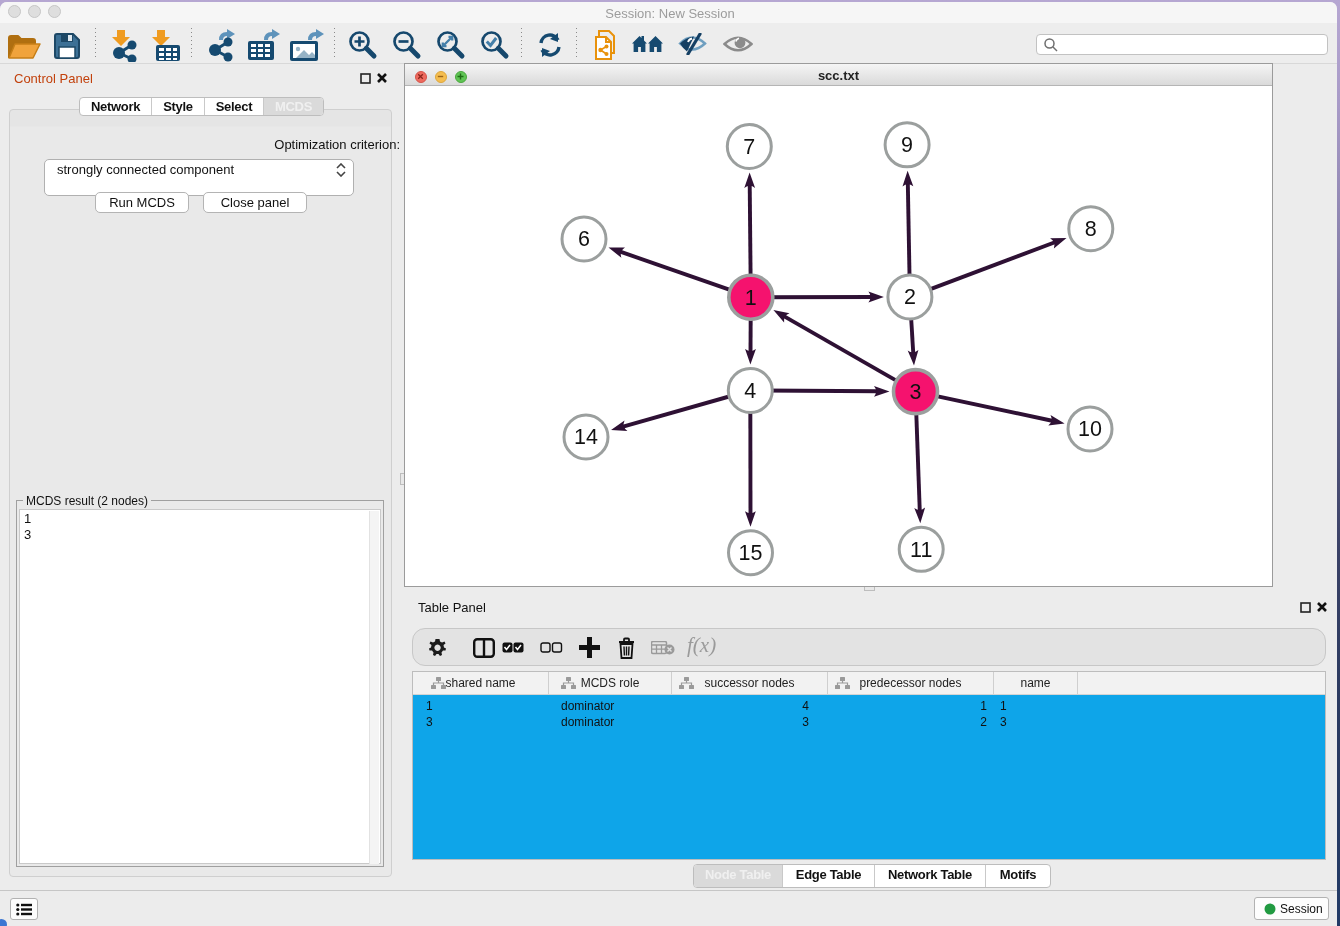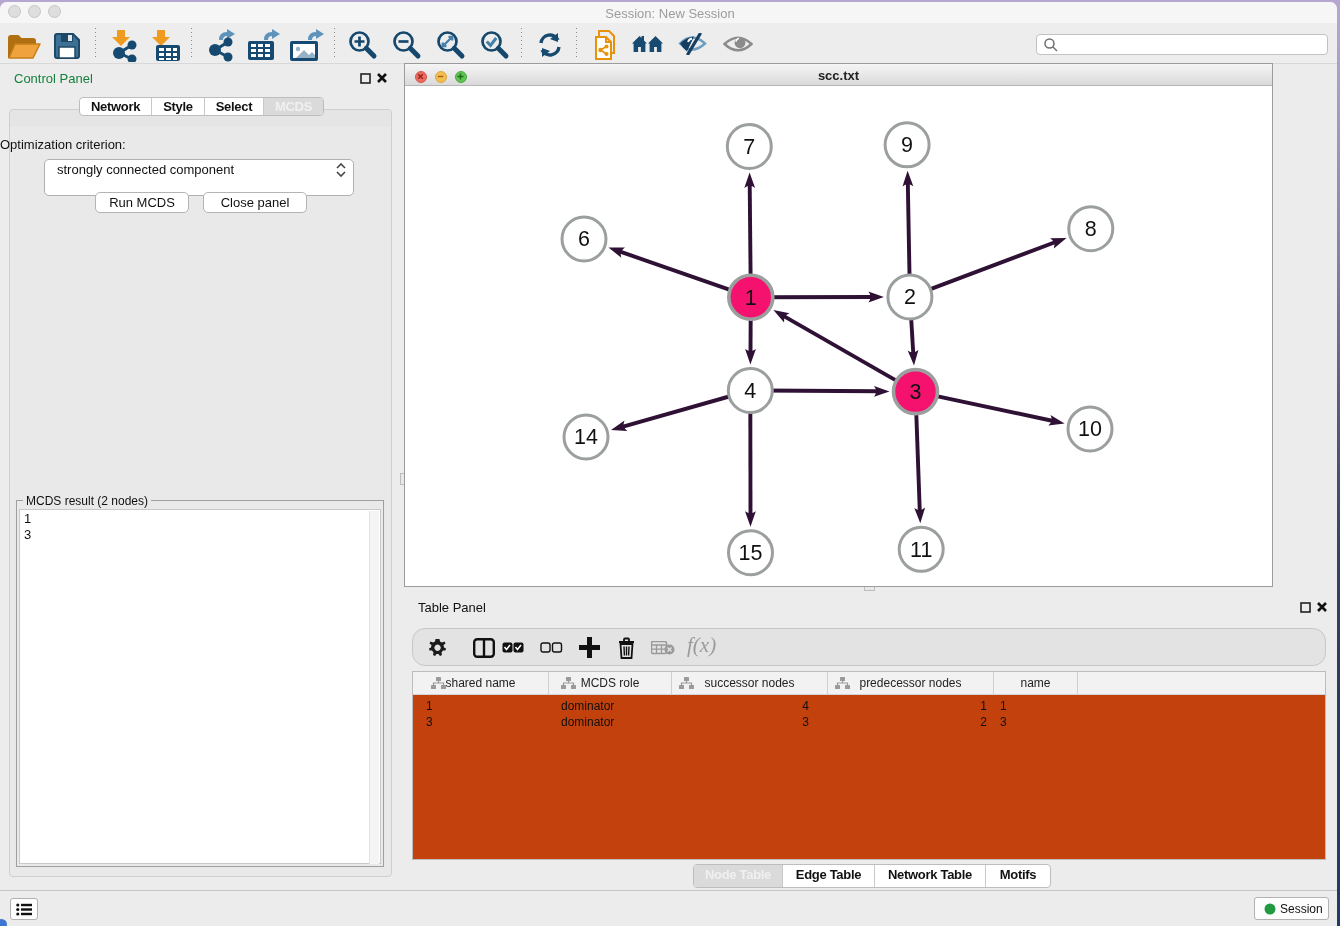--- a/index.html
+++ b/index.html
@@ -9,38 +9,38 @@
 .abs{position:absolute}
 .win{position:absolute;left:0;top:2px;width:1337px;height:924px;background:#ececec;border-radius:7px 7px 0 0;}
 .titlebar{position:absolute;left:0;top:2px;width:1337px;height:21px;background:#f6f6f6;border-radius:7px 7px 0 0;border-bottom:1px solid #d4d4d4}
 .tl{position:absolute;top:5px;width:13px;height:13px;border-radius:50%;background:#dedede;border:1px solid #c6c6c6;box-sizing:border-box}
 .title{position:absolute;top:6px;left:0;width:100%;text-align:center;font-size:13px;color:#9c9c9c}
 .toolbar{position:absolute;left:0;top:23px;width:1337px;height:40px;background:#ededed;border-bottom:1px solid #d8d8d8}
 .sep{position:absolute;top:28px;height:32px;width:1px;background:repeating-linear-gradient(180deg,#8a8a8a 0 1.2px,transparent 1.2px 4px)}
 .ticon{position:absolute;top:4px}
 .search{position:absolute;left:1036px;top:34px;width:290px;height:19px;background:#fff;border:1px solid #c2c2c2;border-radius:4px}
 
-.cphead{position:absolute;left:14px;top:71px;font-size:13px;color:#15803d}
+.cphead{position:absolute;left:14px;top:71px;font-size:13px;color:#c2410c}
 .seg{position:absolute;display:flex;background:#fff;border:1px solid #bdbdbd;border-radius:4px;overflow:hidden;box-sizing:border-box;z-index:3}
 .seg div{font-size:13px;color:#111;text-align:center;border-right:1px solid #c9c9c9;box-sizing:border-box;font-weight:700;letter-spacing:-0.3px}
 .seg div:last-child{border-right:none}
 .cpbox{position:absolute;left:9px;top:109px;width:383px;height:768px;background:linear-gradient(180deg,#e5e5e5 0px,#e5e5e5 16px,#e9e9e9 17px);border:1px solid #cfcfcf;border-radius:4px;box-sizing:border-box}
 .btn{position:absolute;background:#fff;border:1px solid #b4b4b4;border-radius:5px;box-sizing:border-box;font-size:13px;color:#111;text-align:center}
 .fieldset{position:absolute;left:16px;top:500px;width:368px;height:367px;border:1px solid #9f9f9f;box-sizing:border-box}
 .legend{position:absolute;left:6px;top:-7px;background:#e9e9e9;padding:0 3px;font-size:12px;color:#111}
 .tarea{position:absolute;left:2px;top:8px;width:362px;height:355px;background:#fff;border:1px solid #c9c9c9;box-sizing:border-box;font-size:13px;line-height:16px;color:#111;padding:1px 0 0 4px}
 .tascroll{position:absolute;right:1px;top:1px;width:9px;height:353px;background:#f4f4f4;border-left:1px solid #e2e2e2}
 
 .netwin{position:absolute;left:404px;top:63px;width:869px;height:524px;border:1px solid #9b9b9b;box-sizing:border-box;background:#fff}
 .nettitle{position:absolute;left:0;top:0;width:100%;height:22px;background:linear-gradient(180deg,#f5f5f5,#dadada);border-bottom:1px solid #b5b5b5;box-sizing:border-box}
 .mtl{position:absolute;top:7px;width:12px;height:12px;border-radius:50%;box-sizing:border-box}
 
 .tphead{position:absolute;left:418px;top:600px;font-size:13px;color:#111}
 .tptool{position:absolute;left:412px;top:628px;width:914px;height:38px;background:#e3e3e3;border:1px solid #c7c7c7;border-radius:13px;box-sizing:border-box}
-.tbox{position:absolute;left:412px;top:671px;width:914px;height:189px;background:#c2410c;border:1px solid #bdbdbd;box-sizing:border-box}
+.tbox{position:absolute;left:412px;top:671px;width:914px;height:189px;background:#0ea5e9;border:1px solid #bdbdbd;box-sizing:border-box}
 .thead{position:absolute;left:0;top:0;width:912px;height:23px;background:#f2f2f2;border-bottom:1px solid #d4d4d4;box-sizing:border-box}
 .th{position:absolute;top:0;height:22px;border-right:1px solid #cfcfcf;box-sizing:border-box;font-size:12px;color:#222;text-align:center;line-height:22px}
 .td{position:absolute;font-size:12px;color:#111;height:16px;line-height:16px}
 .statusline{position:absolute;left:0;top:890px;width:1337px;border-top:1px solid #c6c6c6}
 .sbtn{position:absolute;background:#fdfdfd;border:1px solid #b2b2b2;border-radius:3px;box-sizing:border-box}
 </style>
 </head>
 <body>
 <div class="win"></div>
 <div class="titlebar"></div>
@@ -187,21 +187,21 @@
 <svg class="abs" style="left:376px;top:72px" width="12" height="12">
     <path d="M2 2 L10 10 M10 2 L2 10" stroke="#111" stroke-width="2.6"></path>
   </svg>
 <div class="seg" style="left:79px;top:97px;height:19px">
  <div style="width:72px;line-height:18px">Network</div>
  <div style="width:53px;line-height:18px">Style</div>
  <div style="width:59px;line-height:18px">Select</div>
  <div style="width:59px;line-height:18px;background:#dadada;color:#f0f0f0;font-weight:700">MCDS</div>
 </div>
 <div class="cpbox"></div>
-<div class="abs" style="left:0;top:137px;width:400px;text-align:left;font-size:13px;color:#111">Optimization criterion:</div>
+<div class="abs" style="left:0;top:137px;width:400px;text-align:right;font-size:13px;color:#111">Optimization criterion:</div>
 <div class="abs" style="left:44px;top:159px;width:310px;height:37px;background:#fff;border:1px solid #b0b0b0;border-radius:5px;box-sizing:border-box">
  <div style="position:absolute;left:12px;top:2px;font-size:13px;color:#111">strongly connected component</div>
  <svg style="position:absolute;right:7px;top:3px" width="10" height="14">
       <path d="M1 5 L5 1 L9 5 M1 9 L5 13 L9 9" fill="none" stroke="#444" stroke-width="1.6"></path>
     </svg>
 </div>
 <div class="btn" style="left:95px;top:192px;width:94px;height:21px;line-height:19px">Run MCDS</div>
 <div class="btn" style="left:203px;top:192px;width:104px;height:21px;line-height:19px">Close panel</div>
 <div class="fieldset">
  <div class="legend">MCDS result (2 nodes)</div>

